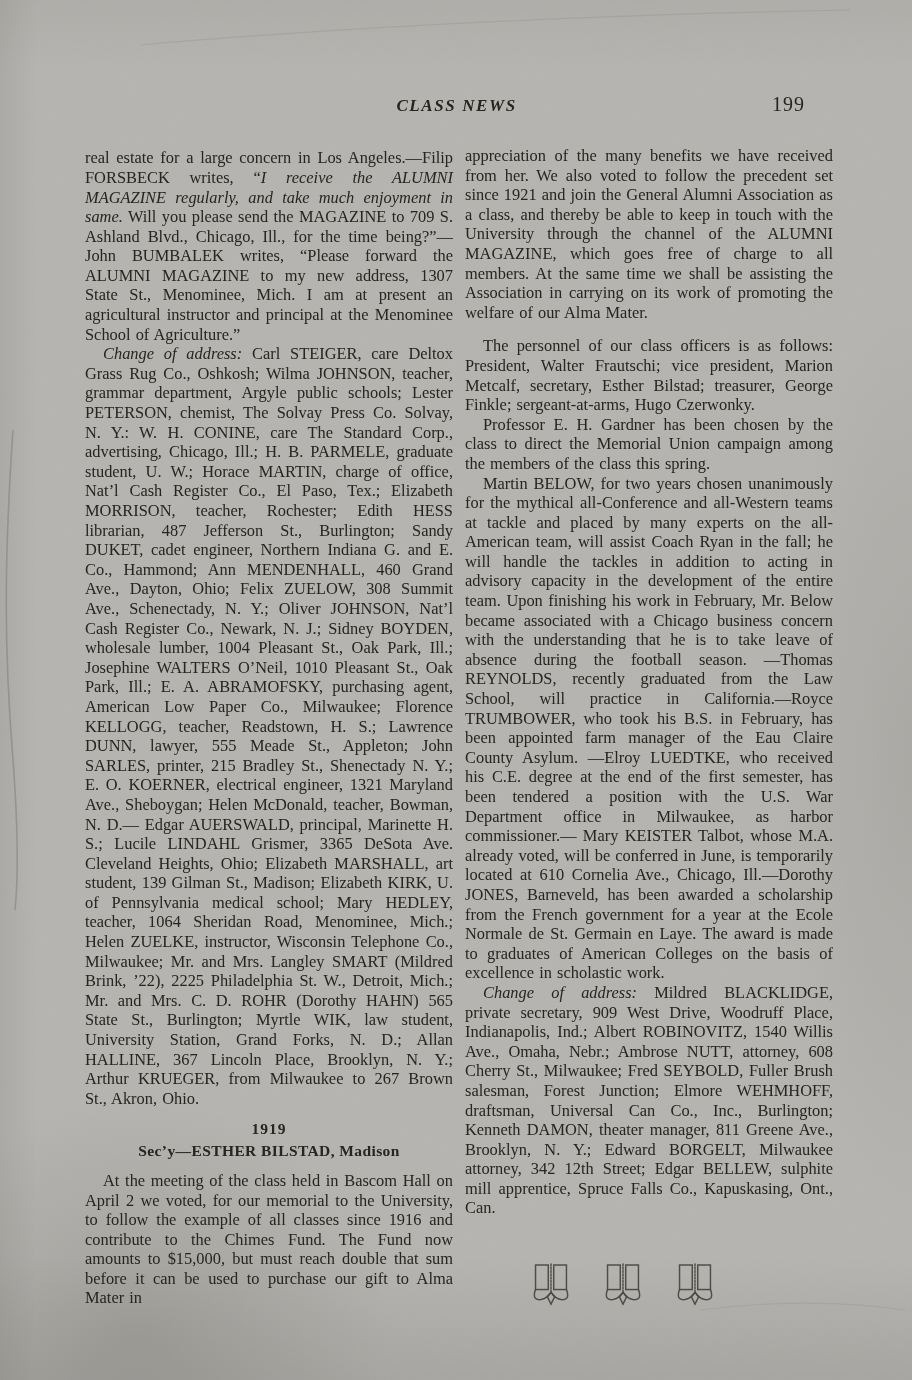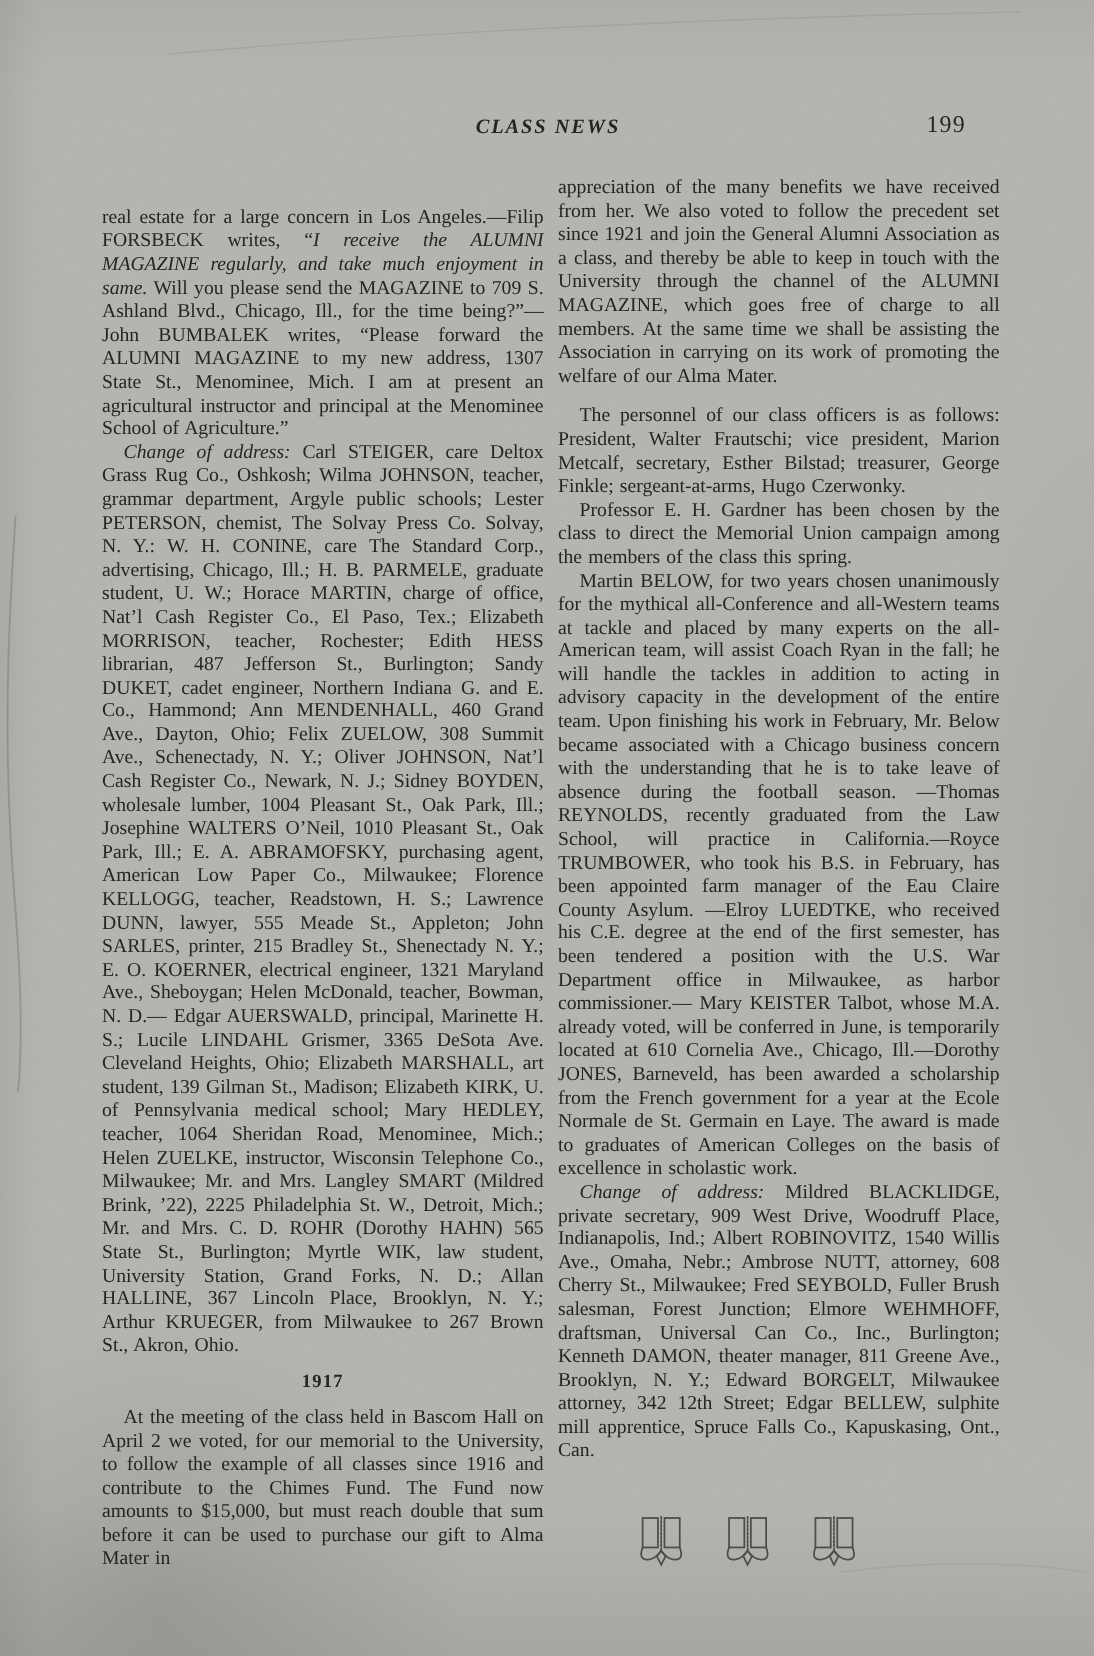--- a/index.html
+++ b/index.html
@@ -75,21 +75,22 @@
     </div>
 
     <div class="cols">
 
       <div class="col">
         <p><span>real estate for a large concern in Los Angeles.—Filip FORSBECK writes, “</span><span class="it">I receive the ALUMNI MAGAZINE regularly, and take much enjoyment in same.</span><span> Will you please send the MAGAZINE to 709 S. Ashland Blvd., Chicago, Ill., for the time being?”—John BUMBALEK writes, “Please forward the ALUMNI MAGAZINE to my new address, 1307 State St., Menominee, Mich. I am at present an agricultural instructor and principal at the Menominee School of Agriculture.”</span></p>
 
         <p class="indent"><span class="it">Change of address:</span><span> Carl STEIGER, care Deltox Grass Rug Co., Oshkosh; Wilma JOHNSON, teacher, grammar department, Argyle public schools; Lester PETERSON, chemist, The Solvay Press Co. Solvay, N. Y.: W. H. CONINE, care The Standard Corp., advertising, Chicago, Ill.; H. B. PARMELE, graduate student, U. W.; Horace MARTIN, charge of office, Nat’l Cash Register Co., El Paso, Tex.; Elizabeth MORRISON, teacher, Rochester; Edith HESS librarian, 487 Jefferson St., Burlington; Sandy DUKET, cadet engineer, Northern Indiana G. and E. Co., Hammond; Ann MENDENHALL, 460 Grand Ave., Dayton, Ohio; Felix ZUELOW, 308 Summit Ave., Schenectady, N. Y.; Oliver JOHNSON, Nat’l Cash Register Co., Newark, N. J.; Sidney BOYDEN, wholesale lumber, 1004 Pleasant St., Oak Park, Ill.; Josephine WALTERS O’Neil, 1010 Pleasant St., Oak Park, Ill.; E. A. ABRAMOFSKY, purchasing agent, American Low Paper Co., Milwaukee; Florence KELLOGG, teacher, Readstown, H. S.; Lawrence DUNN, lawyer, 555 Meade St., Appleton; John SARLES, printer, 215 Bradley St., Shenectady N. Y.; E. O. KOERNER, electrical engineer, 1321 Maryland Ave., Sheboygan; Helen McDonald, teacher, Bowman, N. D.— Edgar AUERSWALD, principal, Marinette H. S.; Lucile LINDAHL Grismer, 3365 DeSota Ave. Cleveland Heights, Ohio; Elizabeth MARSHALL, art student, 139 Gilman St., Madison; Elizabeth KIRK, U. of Pennsylvania medical school; Mary HEDLEY, teacher, 1064 Sheridan Road, Menominee, Mich.; Helen ZUELKE, instructor, Wisconsin Telephone Co., Milwaukee; Mr. and Mrs. Langley SMART (Mildred Brink, ’22), 2225 Philadelphia St. W., Detroit, Mich.; Mr. and Mrs. C. D. ROHR (Dorothy HAHN) 565 State St., Burlington; Myrtle WIK, law student, University Station, Grand Forks, N. D.; Allan HALLINE, 367 Lincoln Place, Brooklyn, N. Y.; Arthur KRUEGER, from Milwaukee to 267 Brown St., Akron, Ohio.</span></p>
 
         <div class="sect">
-          <div class="year">1917</div>
+          <div class="year">1919</div>
+          <div class="secy">Sec’y—ESTHER BILSTAD, Madison</div>
         </div>
 
         <p class="indent">At the meeting of the class held in Bascom Hall on April 2 we voted, for our memorial to the University, to follow the example of all classes since 1916 and contribute to the Chimes Fund. The Fund now amounts to $15,000, but must reach double that sum before it can be used to purchase our gift to Alma Mater in</p>
       </div>
 
       <div class="col">
         <p>appreciation of the many benefits we have received from her. We also voted to follow the precedent set since 1921 and join the General Alumni Association as a class, and thereby be able to keep in touch with the University through the channel of the ALUMNI MAGAZINE, which goes free of charge to all members. At the same time we shall be assisting the Association in carrying on its work of promoting the welfare of our Alma Mater.</p>
         <p class="indent gap-top">The personnel of our class officers is as follows: President, Walter Frautschi; vice president, Marion Metcalf, secretary, Esther Bilstad; treasurer, George Finkle; sergeant-at-arms, Hugo Czerwonky.</p>
         <p class="indent">Professor E. H. Gardner has been chosen by the class to direct the Memorial Union campaign among the members of the class this spring.</p>
         <p class="indent">Martin BELOW, for two years chosen unanimously for the mythical all-Conference and all-Western teams at tackle and placed by many experts on the all-American team, will assist Coach Ryan in the fall; he will handle the tackles in addition to acting in advisory capacity in the development of the entire team. Upon finishing his work in February, Mr. Below became associated with a Chicago business concern with the understanding that he is to take leave of absence during the football season. —Thomas REYNOLDS, recently graduated from the Law School, will practice in California.—Royce TRUMBOWER, who took his B.S. in February, has been appointed farm manager of the Eau Claire County Asylum. —Elroy LUEDTKE, who received his C.E. degree at the end of the first semester, has been tendered a position with the U.S. War Department office in Milwaukee, as harbor commissioner.— Mary KEISTER Talbot, whose M.A. already voted, will be conferred in June, is temporarily located at 610 Cornelia Ave., Chicago, Ill.—Dorothy JONES, Barneveld, has been awarded a scholarship from the French government for a year at the Ecole Normale de St. Germain en Laye. The award is made to graduates of American Colleges on the basis of excellence in scholastic work.</p>

